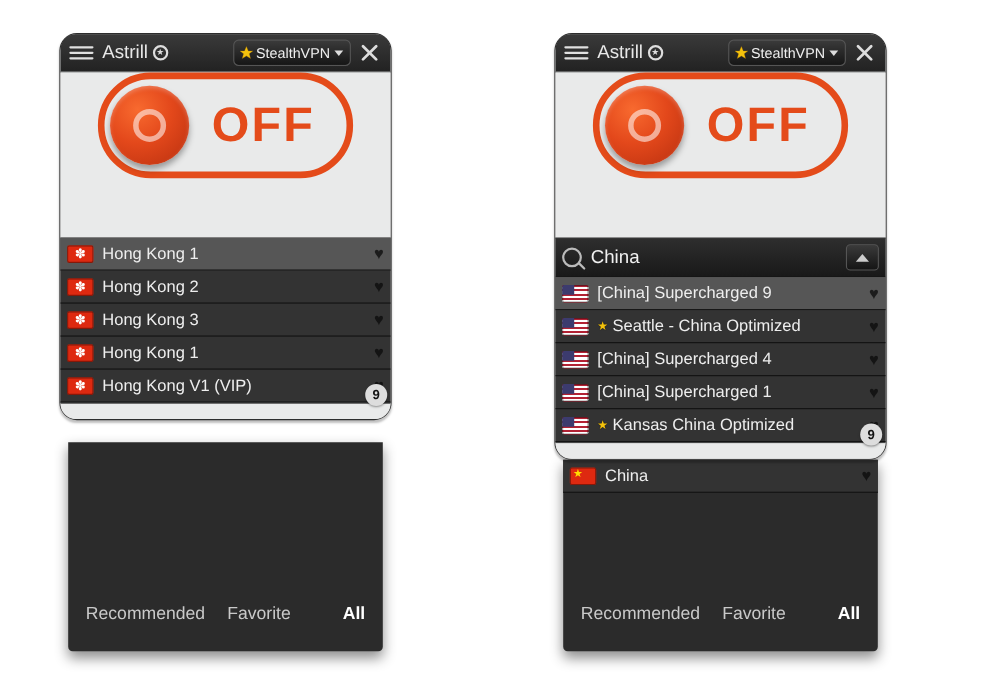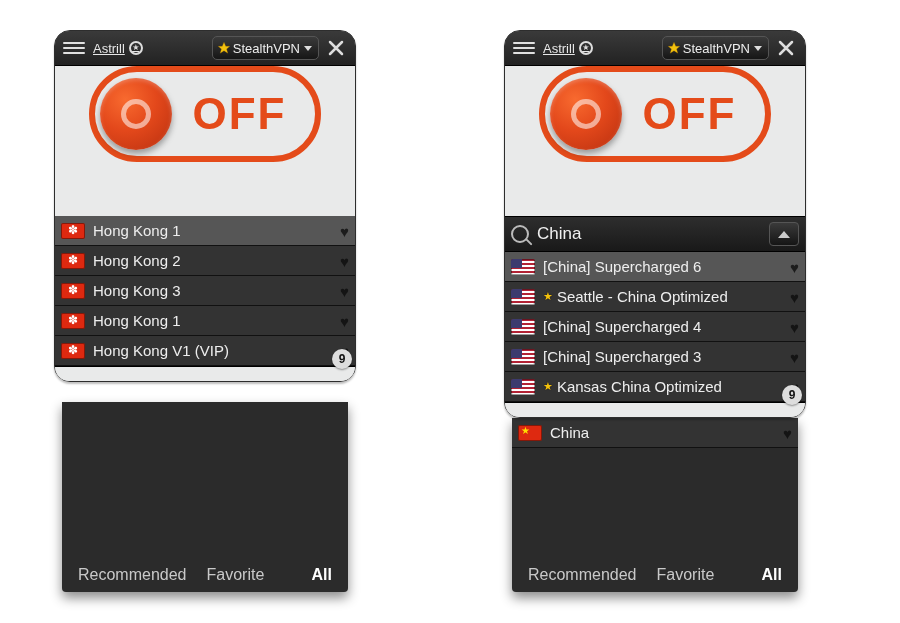--- a/index.html
+++ b/index.html
@@ -46,24 +46,23 @@
     width: 22px; height: 22px;
     display:flex; flex-direction:column; justify-content:center; gap:3px;
     padding: 4px 2px;
     cursor:pointer;
   }
   .hamburger span {
     display:block; height:2px; background:#e0e0e0; border-radius:1px;
   }
   .app-title {
     display:flex; align-items:center; gap:4px;
-    color:#e8e8e8; font-size:13px; font-weight:500;
+    color:#e8e8e8; font-size:17px; font-weight:500;
     flex: 0 0 auto;
     padding: 0 2px;
-    text-decoration: underline;
   }
   .title-badge {
     width:14px; height:14px; border-radius:50%;
     border:2px solid #ddd;
     display:flex; align-items:center; justify-content:center;
     font-size:10px; color:#ddd;
     box-sizing:border-box;
   }
   .title-badge::after { content:"★"; font-size:8px; line-height:1; position:relative; top:-.5px;}
   .spacer { flex:1; }
@@ -228,21 +227,21 @@
     position:absolute;
     width:286px;
     background:#2b2b2b;
     border-radius:0 0 4px 4px;
     box-shadow: 0 6px 12px rgba(0,0,0,0.45);
     padding-bottom:0;
   }
   .drop-panel .tabs{
     display:flex; align-items:flex-end;
     height:34px;
-    padding:0 6px 4px 6px;
+    padding:0 6px 20px 6px;
     gap:0;
     color:#c9c9c9; font-size:16px;
     border-top: none;
   }
   .drop-panel .tabs .tab{
     padding:4px 10px 4px 10px;
     cursor:pointer;
   }
   .drop-panel .tabs .tab.active{
     color:#fff; font-weight:700;
@@ -399,37 +398,37 @@
       <div class="mag"></div>
       <input class="search-text" value="China" style="">
       <div class="collapse-btn">
           <div class="tri-up"></div>
         </div>
     </div>
 
     <div class="server-list" id="list-right">
         <div class="srow selected">
           <div class="flag flag-us"></div>
-          <span>[China] Supercharged 6</span>
+          <span>[China] Supercharged 9</span>
           <span class="heart">♥</span>
         </div>
         <div class="srow">
           <div class="flag flag-us"></div>
           <span class="favstar">★</span>
           <span>Seattle - China Optimized</span>
           <span class="heart">♥</span>
         </div>
         <div class="srow">
           <div class="flag flag-us"></div>
           <span>[China] Supercharged 4</span>
           <span class="heart">♥</span>
         </div>
         <div class="srow">
           <div class="flag flag-us"></div>
-          <span>[China] Supercharged 3</span>
+          <span>[China] Supercharged 1</span>
           <span class="heart">♥</span>
         </div>
         <div class="srow">
           <div class="flag flag-us"></div>
           <span class="favstar">★</span>
           <span>Kansas China Optimized</span>
           <span class="heart">♥</span>
         </div>
       </div>
 

